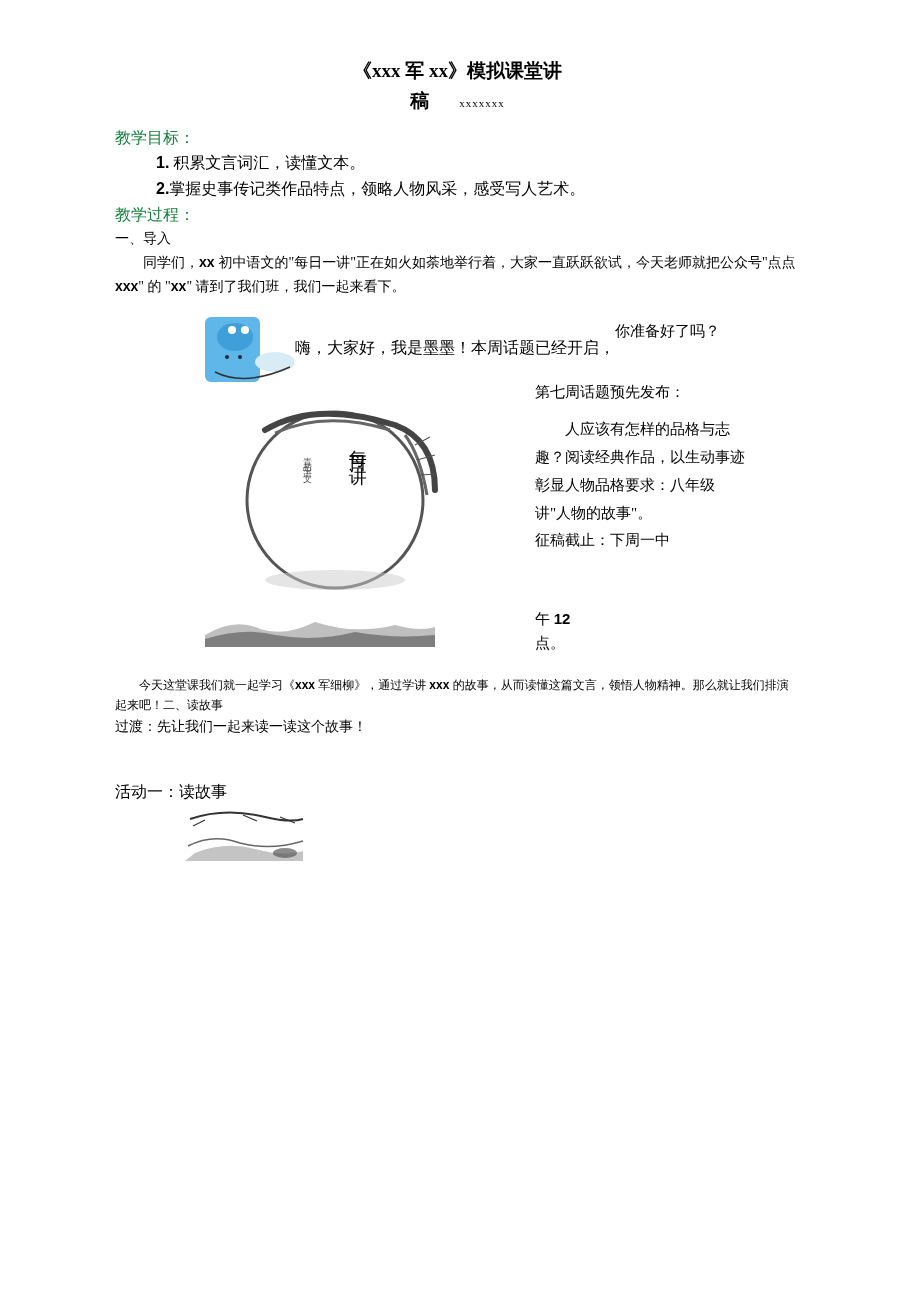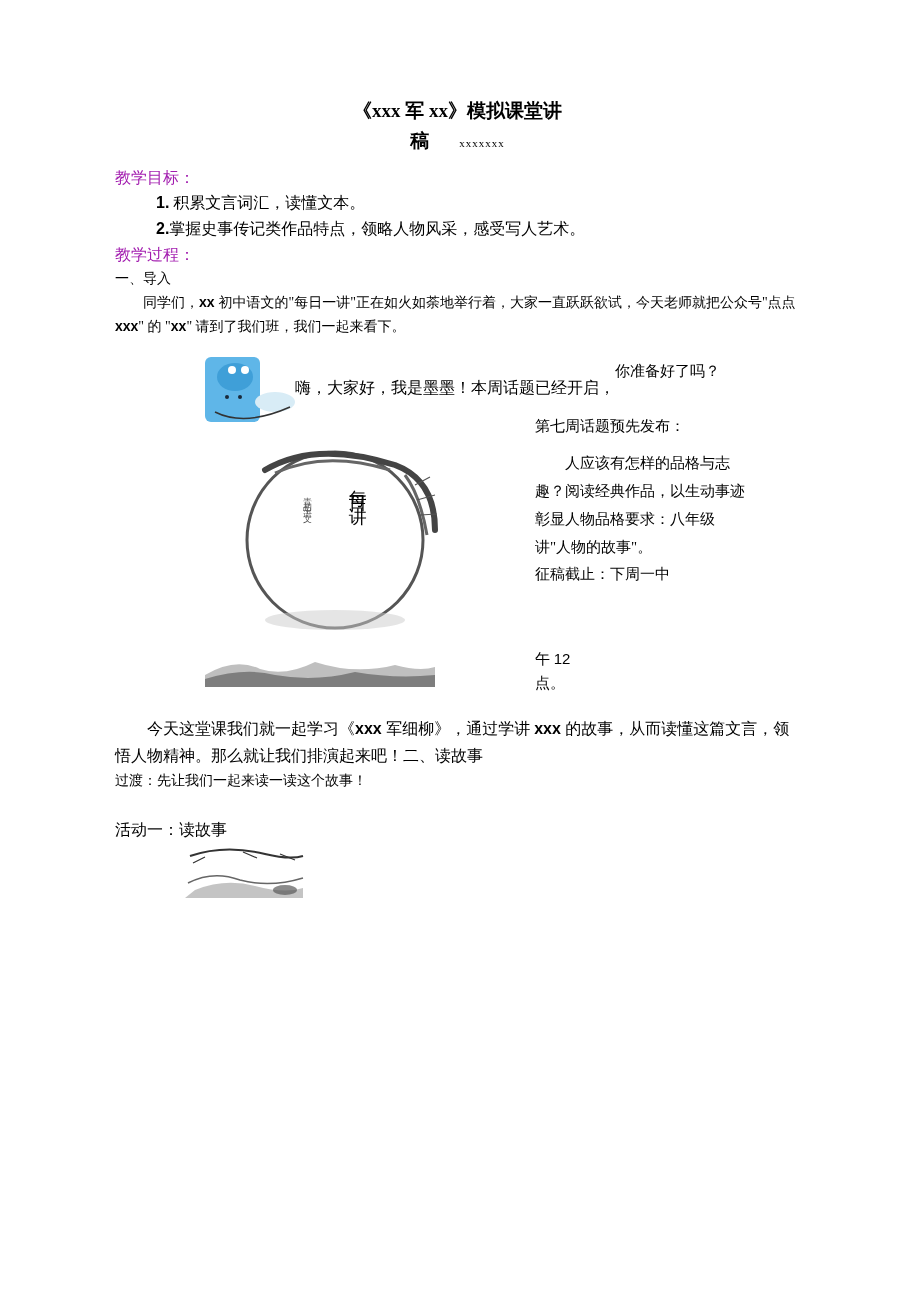--- a/index.html
+++ b/index.html
@@ -3,21 +3,21 @@
 <meta charset="utf-8">
 <style>
   body {
     margin: 0;
     padding: 0;
     font-family: "SimSun", "宋体", serif;
     background: #fff;
     width: 920px;
   }
   .page {
-    padding: 96px 120px 60px 115px;
+    padding: 56px 120px 60px 115px;
     box-sizing: border-box;
     width: 920px;
     color: #000;
     font-size: 16px;
     line-height: 1.6;
   }
   .title-block {
     text-align: center;
     margin-bottom: 8px;
   }
@@ -34,21 +34,21 @@
   .title-line2 {
     font-size: 19px;
     font-weight: bold;
   }
   .author {
     font-size: 11px;
     font-weight: normal;
     letter-spacing: 1px;
   }
   .section-label {
-    color: #a21caf;
+    color: #15803d;
     font-size: 16px;
   }
   .obj-line {
     font-size: 16px;
     margin-left: 41px;
   }
   .bold-num {
     font-weight: bold;
     font-family: Arial, sans-serif;
   }
@@ -104,56 +104,56 @@
     font-size: 9px;
     position: absolute;
     left: 95px;
     top: 55px;
     color: #555;
     letter-spacing: 4px;
   }
   .right-col {
     position: absolute;
     left: 330px;
-    top: 56px;
+    top: 62px;
     width: 210px;
     font-size: 15px;
     line-height: 1.85;
   }
   .right-col .headline {
     margin-bottom: 10px;
   }
   .right-col .topic {
     text-indent: 2em;
   }
   .time-block {
     position: absolute;
     left: 330px;
     top: 290px;
     font-size: 15px;
     line-height: 1.6;
   }
   .time-block .num {
-    font-weight: normal;
+    font-weight: bold;
     font-family: Arial, sans-serif;
   }
   .mountain-strip {
     position: absolute;
     left: 0;
     top: 290px;
     width: 230px;
     height: 40px;
   }
   .para-block {
     margin-top: 18px;
-    font-size: 16px;
+    font-size: 12px;
     line-height: 1.7;
   }
   .activity {
-    margin-top: 24px;
+    margin-top: 40px;
     font-size: 16px;
   }
   .small-art {
     margin-top: 6px;
     margin-left: 70px;
     width: 120px;
     height: 50px;
   }
 </style>
 </head>

